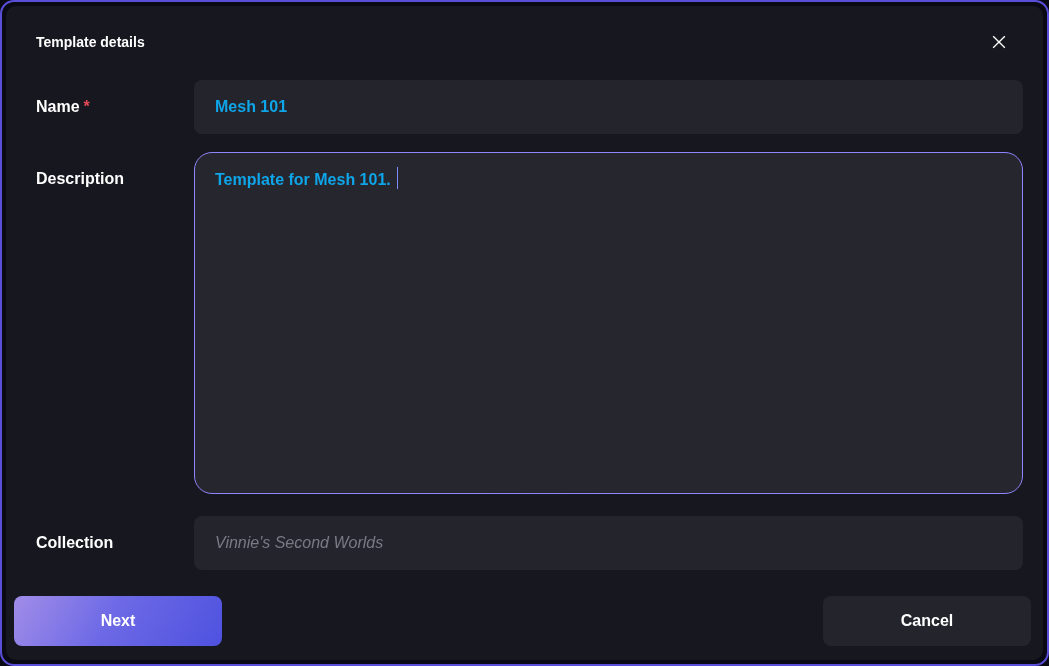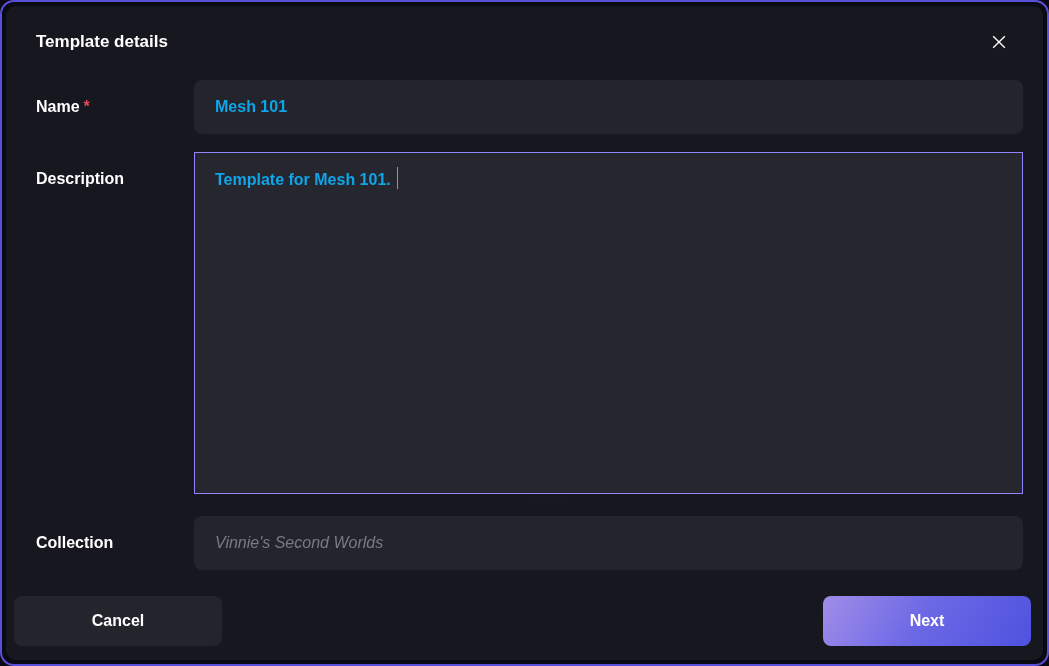--- a/index.html
+++ b/index.html
@@ -30,21 +30,21 @@
       overflow: hidden;
     }
     .header {
       display: flex;
       align-items: center;
       justify-content: space-between;
       padding: 22px 30px 18px 30px;
     }
     .title {
       color: #ffffff;
-      font-size: 17px;
+      font-size: 14px;
       font-weight: 600;
     }
     .close-btn {
       width: 28px;
       height: 28px;
       display: flex;
       align-items: center;
       justify-content: center;
       background: transparent;
       border: none;
@@ -98,21 +98,21 @@
     .text-input::placeholder, .select-input.placeholder {
       color: #7a7a85;
       font-weight: 500;
       font-style: italic;
     }
     .select-input.placeholder { color: #7a7a85; }
     .textarea-input {
       height: 342px;
       resize: none;
       border: 1.5px solid #8d86ff;
-      border-radius: 0;
+      border-radius: 18px;
       padding: 16px 20px;
       line-height: 1.4;
       background: #26262f;
     }
     .textarea-wrapper { position: relative; }
     .caret {
       position: absolute;
       left: 203px;
       top: 15px;
       width: 1px;
@@ -187,18 +187,18 @@
         <span class="label-text">Collection</span>
       </div>
       <div class="field-col">
         <div class="text-input select-input placeholder">Vinnie's Second Worlds</div>
       </div>
     </div>
 
   </div>
 
   <div class="footer">
+    <button class="btn btn-next">Next</button>
     <button class="btn btn-cancel">Cancel</button>
-    <button class="btn btn-next">Next</button>
   </div>
 
 </div>
 <div class="frame"></div>
 
 </body></html>

